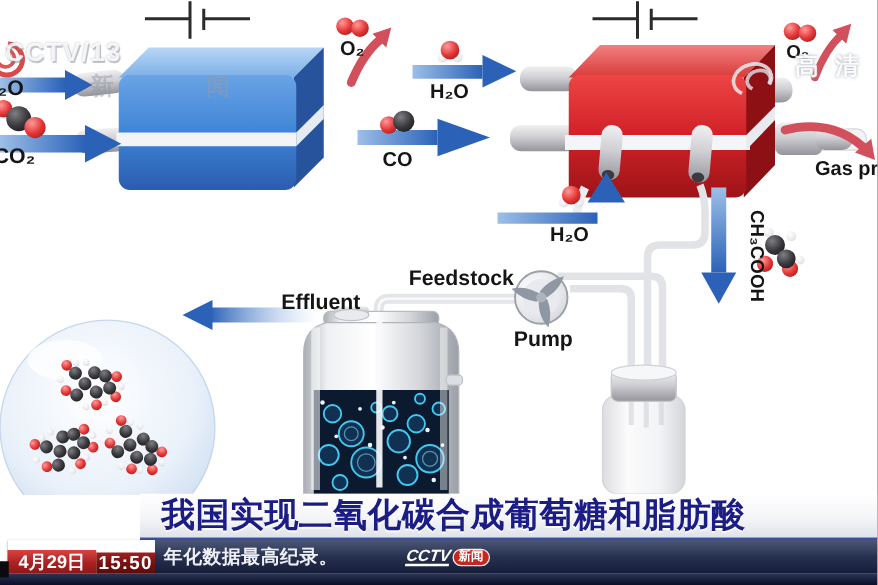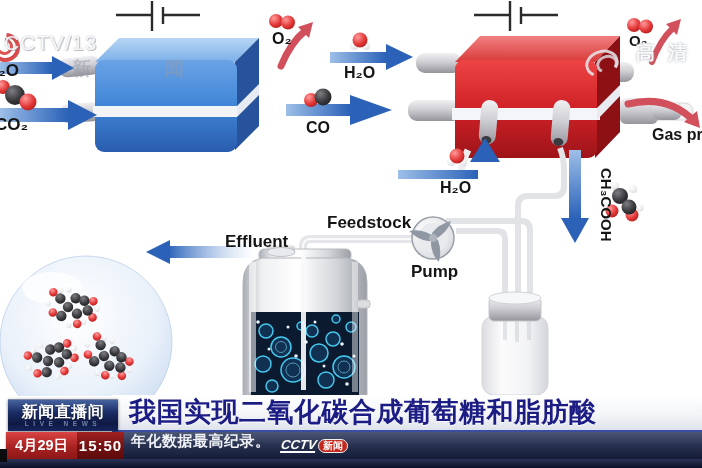--- a/index.html
+++ b/index.html
@@ -2,21 +2,21 @@
 <html><head>
 <meta charset="utf-8">
 <style>
   html,body{margin:0;padding:0;background:#777;}
   #stage{position:relative;width:702px;height:468px;background:#fff;overflow:hidden;
          font-family:"Liberation Sans",sans-serif;}
   .abs{position:absolute;}
   svg text{font-family:"Liberation Sans",sans-serif;}
 
   
-  #wm-cctv{left:4px;top:31px;font-size:21px;font-weight:400;letter-spacing:1px;
+  #wm-cctv{left:4px;top:31px;font-size:21px;font-weight:700;letter-spacing:1px;
     color:rgba(255,255,255,.85);text-shadow:0 0 2px rgba(130,136,148,.6),1px 1px 0 rgba(120,126,138,.4);}
   .arc1{left:-9px;top:33px;width:21px;height:21px;border:4px solid rgba(205,30,30,.8);
     border-radius:50%;border-top-color:transparent;transform:rotate(-40deg);}
   .arc2{left:-4px;top:38px;width:11px;height:11px;border:3px solid rgba(215,40,40,.8);
     border-radius:50%;border-top-color:transparent;transform:rotate(-40deg);}
   #wm-sub{left:72px;top:56px;font-size:19px;font-weight:700;white-space:nowrap;
     color:rgba(148,154,166,.5);letter-spacing:74px;}
   #wm-hd{left:636px;top:40px;font-size:19px;font-weight:700;white-space:nowrap;
     color:rgba(255,255,255,.92);letter-spacing:13px;text-shadow:0 0 3px rgba(150,156,168,.9);}
   .swirl1{left:585px;top:50px;width:28px;height:21px;border:3px solid rgba(232,234,238,.85);
@@ -33,30 +33,30 @@
     text-shadow:0 1px 1px rgba(0,0,20,.6);white-space:nowrap;}
   #badge .s{color:rgba(195,210,245,.55);font-size:6.5px;font-weight:700;letter-spacing:4.5px;
     line-height:8px;white-space:nowrap;}
   #headline{left:112px;top:395px;width:590px;height:37px;
     background:linear-gradient(180deg,#ffffff 0%,#f4f5f8 55%,#dee2ea 100%);
     border-bottom:2px solid #3a4da0;box-sizing:border-box;overflow:hidden;}
   #headline .h{font-size:27px;font-weight:900;color:#1c1c85;line-height:35px;
     padding-left:17px;letter-spacing:.5px;white-space:nowrap;
     text-shadow:0 1px 0 rgba(255,255,255,.8);}
   #datetime{left:6px;top:432px;width:118px;height:27px;display:flex;
-    box-shadow:0 1px 2px rgba(0,0,0,.4);}
+    box-shadow:0 1px 2px rgba(0,0,0,.4);align-items:flex-end;}
   #date{flex:1;background:linear-gradient(180deg,#da4343 0%,#a92222 55%,#8e1717 100%);
     color:#fff;font-size:14.5px;font-weight:700;display:flex;align-items:center;
     justify-content:center;white-space:nowrap;}
   #time{width:47px;background:linear-gradient(180deg,#a02020 0%,#701010 60%,#5e0b0b 100%);
     color:#fff;font-size:15px;font-weight:700;display:flex;align-items:center;
     justify-content:center;letter-spacing:1px;}
   #ticker{left:124px;top:432px;width:578px;height:27px;
     background:linear-gradient(180deg,#4c5777 0%,#27314f 50%,#141c38 100%);
-    display:flex;overflow:hidden;white-space:nowrap;}
+    display:flex;align-items:center;overflow:hidden;white-space:nowrap;gap:44px;}
   #ticker .txt{color:#eef0f5;font-size:15px;font-weight:700;letter-spacing:.5px;}
   #ticker .lead{padding-left:7px;}
   .tk-logo{display:flex;align-items:center;margin:0 6px 0 10px;}
   .tk-cctv{font-style:italic;font-weight:900;font-size:13px;color:#fff;
     border-bottom:2px solid #fff;line-height:13px;transform:skewX(-8deg);}
   .tk-badge{background:#c4271d;border:1px solid #f0f0f0;border-radius:7px;
     font-size:10px;line-height:12px;padding:0 4px;color:#fff;font-weight:700;margin-left:2px;}
   #strip{left:0;top:459px;width:702px;height:9px;
     background:linear-gradient(180deg,#2b3456 0%,#0a0f26 100%);}
   #notch{left:0;top:449px;width:7px;height:13px;background:#0b0b0e;}
@@ -372,24 +372,20 @@
   <div class="abs arc2"></div>
   <div class="abs" id="wm-cctv">CCTV/13</div>
   <div class="abs" id="wm-sub">新闻</div>
   <div class="abs swirl1"></div>
   <div class="abs swirl2"></div>
   <div class="abs" id="headline">
     <div class="h">我国实现二氧化碳合成葡萄糖和脂肪酸</div>
   </div>
 
   <div class="abs" id="wm-hd">高清</div>
-  <div class="abs" id="badge">
-    <div class="t">新闻直播间</div>
-    <div class="s">LIVE NEWS</div>
-  </div>
   <div class="abs" id="datetime">
     <div id="date">4月29日</div>
     <div id="time">15:50</div>
   </div>
   <div class="abs" id="ticker">
     <span class="txt lead">年化数据最高纪录。</span>
     <span class="tk-logo">
       <span class="tk-cctv">CCTV</span>
       <span class="tk-badge">新闻</span>
     </span>

